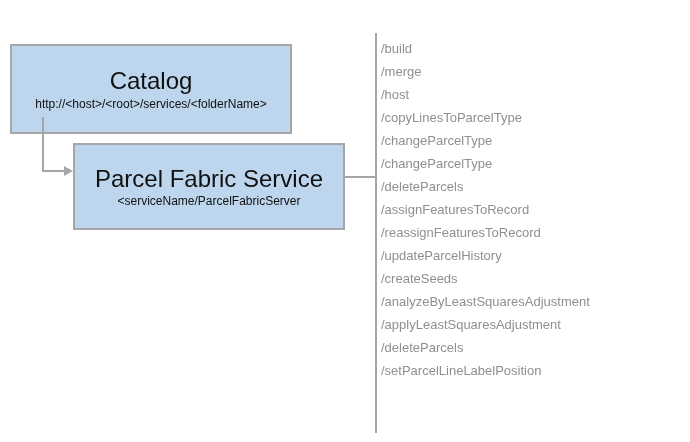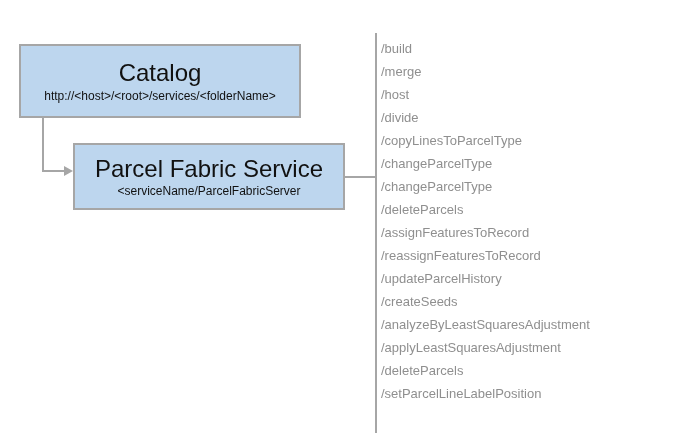--- a/index.html
+++ b/index.html
@@ -20,30 +20,30 @@
     box-sizing: border-box;
     background: var(--box-fill, #bdd6ee);
     border: 2px solid var(--box-border, #a6a6a6);
     display: flex;
     flex-direction: column;
     align-items: center;
     justify-content: center;
     text-align: center;
   }
   .node-box.catalog {
-    left: 19px;
+    left: 10px;
     top: 44px;
     width: 282px;
-    height: 74px;
+    height: 90px;
   }
   .node-box.service {
     left: 73px;
     top: 143px;
     width: 272px;
-    height: 67px;
+    height: 87px;
   }
   .box-title {
     font-size: 24px;
     line-height: 1.15;
     color: var(--box-title-text, #111111);
     white-space: nowrap;
   }
   .box-subtitle {
     font-size: 12px;
     line-height: 1.2;
@@ -130,21 +130,20 @@
   <div class="list-divider"></div>
 
   <ul class="endpoints">
 
       <li class="endpoint">/build</li>
 
       <li class="endpoint">/merge</li>
 
       <li class="endpoint">/host</li>
 
-      <li class="endpoint">/divide</li>
 
       <li class="endpoint">/copyLinesToParcelType</li>
 
       <li class="endpoint">/changeParcelType</li>
 
       <li class="endpoint">/changeParcelType</li>
 
       <li class="endpoint">/deleteParcels</li>
 
       <li class="endpoint">/assignFeaturesToRecord</li>

